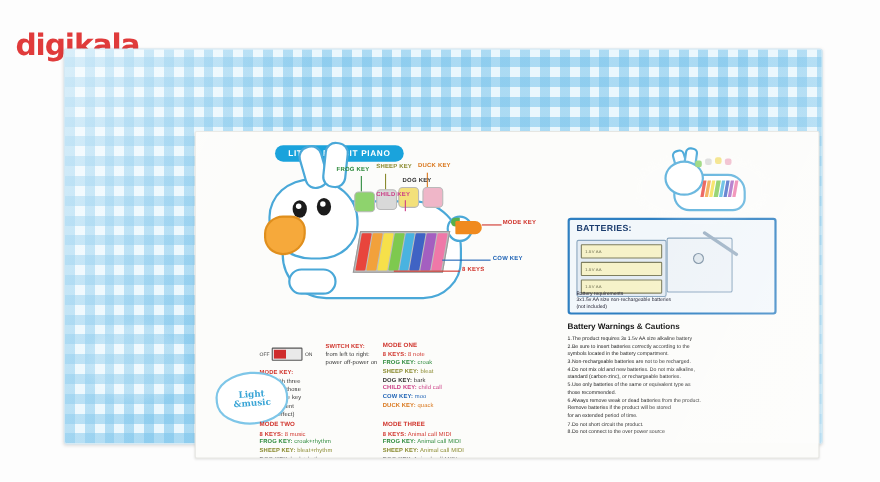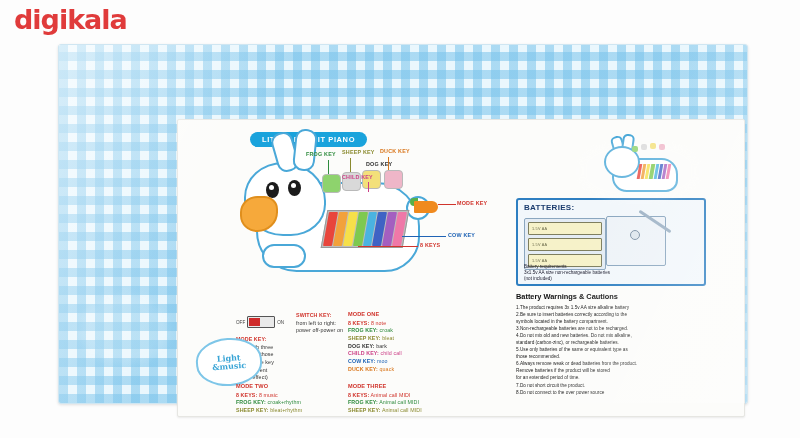--- a/index.html
+++ b/index.html
@@ -5,21 +5,21 @@
   html,body{margin:0;padding:0;}
   body{
     width:800px;height:438px;background:#ffffff;
     font-family:"Liberation Sans", sans-serif;
     overflow:hidden;position:relative;
   }
   .stage{position:absolute;inset:0;background:#fdfdfd;}
 
   
   .watermark{
-    position:absolute;left:14px;top:4px;
+    position:absolute;left:14px;top:26px;
     font-size:27px;font-weight:bold;letter-spacing:-1px;
     color:#e03b3b;font-family:"DejaVu Sans", sans-serif;
   }
 
   
   .package{
     position:absolute;left:58px;top:44px;width:688px;height:358px;
     background:
       repeating-linear-gradient(0deg, rgba(120,195,235,.55) 0 9px, rgba(255,255,255,0) 9px 18px),
       repeating-linear-gradient(90deg, rgba(120,195,235,.55) 0 9px, rgba(255,255,255,0) 9px 18px),

